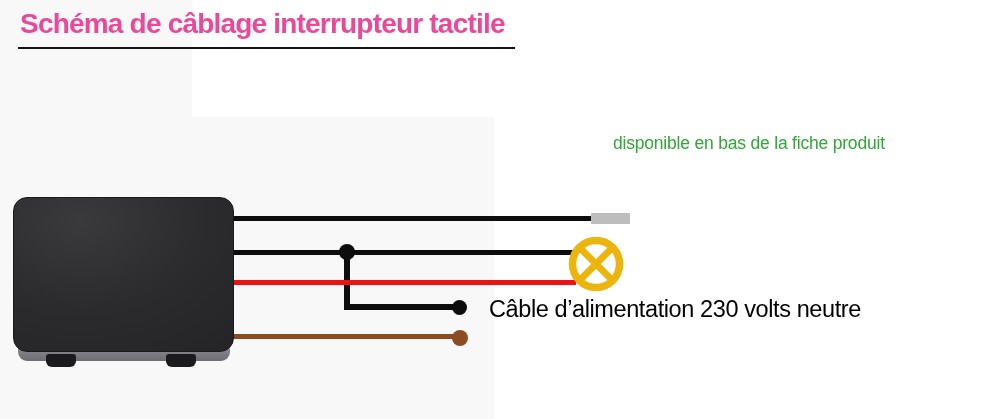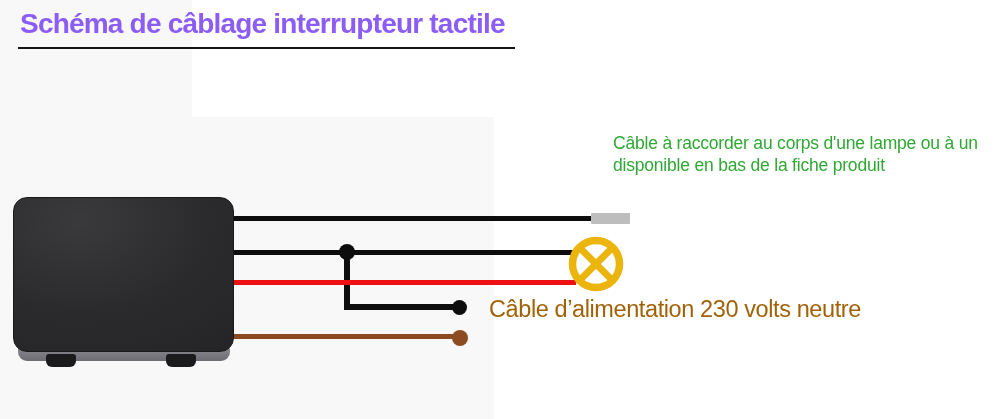--- a/index.html
+++ b/index.html
@@ -5,21 +5,21 @@
   html,body{margin:0;padding:0;background:#ffffff;}
   body{font-family:"Liberation Sans", sans-serif;}
   .canvas{position:relative;width:1000px;height:419px;background:#ffffff;overflow:hidden;}
 
   
   .bg-strip{position:absolute;left:0;top:0;width:192px;height:419px;background:#f8f8f8;}
   .bg-block{position:absolute;left:0;top:117px;width:494px;height:302px;background:#f8f8f8;}
 
   
   .title{position:absolute;left:18px;top:8px;margin:0;font-size:28px;font-weight:bold;
-         letter-spacing:-0.8px;color:#8b5cf6;border-bottom:2.5px solid #141414;
+         letter-spacing:-0.8px;color:#ec4899;border-bottom:2.5px solid #141414;
          padding:0 10px 7px 2px;white-space:nowrap;}
 
   
   .device-base{position:absolute;left:18px;top:347px;width:212px;height:14px;
                background:linear-gradient(#8a8a90,#6d6d73);border-radius:3px 3px 9px 9px;}
   .device-tab{position:absolute;top:354px;width:30px;height:13px;background:#1b1b1d;
               border-radius:3px 3px 6px 6px;}
   .tab-left{left:46px;} .tab-right{left:166px;}
   .device-body{position:absolute;left:13px;top:197px;width:219px;height:153px;
                border-radius:14px;border:1px solid #19191b;
@@ -44,21 +44,21 @@
   .dot-phase{left:452px;top:330px;width:16px;height:16px;background:#8c4b20;}
 
   
   .lamp{position:absolute;left:567px;top:235px;width:58px;height:58px;}
 
   
   .note{position:absolute;left:613px;top:133px;font-size:17.5px;line-height:21.5px;
         color:#2fa834;letter-spacing:-0.2px;white-space:nowrap;}
   .lamp-label{position:absolute;left:632px;top:243px;font-size:24px;color:#99892c;
               letter-spacing:-0.2px;white-space:nowrap;}
-  .neutral-label{position:absolute;left:489px;top:296px;font-size:23.5px;color:#a16207;
+  .neutral-label{position:absolute;left:489px;top:296px;font-size:23.5px;color:#000000;
                  letter-spacing:-0.4px;white-space:nowrap;}
   .phase-label{position:absolute;left:489px;top:325px;font-size:23.5px;color:#d5213e;
                letter-spacing:-0.4px;white-space:nowrap;}
 </style>
 </head>
 <body>
 
 <div class="canvas">
 
   <div class="bg-strip"></div>
@@ -85,19 +85,18 @@
     <line x1="12.6" y1="12.6" x2="45.4" y2="45.4" stroke="#ebb50e" stroke-width="7" stroke-linecap="round"></line>
     <line x1="45.4" y1="12.6" x2="12.6" y2="45.4" stroke="#ebb50e" stroke-width="7" stroke-linecap="round"></line>
   </svg>
 
   <div class="device-base"></div>
   <div class="device-tab tab-left"></div>
   <div class="device-tab tab-right"></div>
   <div class="device-body"></div>
 
   <div class="note">
-    <div>Câble à raccorder au corps d'une lampe ou à un</div>
     <div>disponible en bas de la fiche produit</div>
   </div>
 
   <div class="neutral-label">Câble d’alimentation 230 volts neutre</div>
 
 </div>
 
 </body></html>

